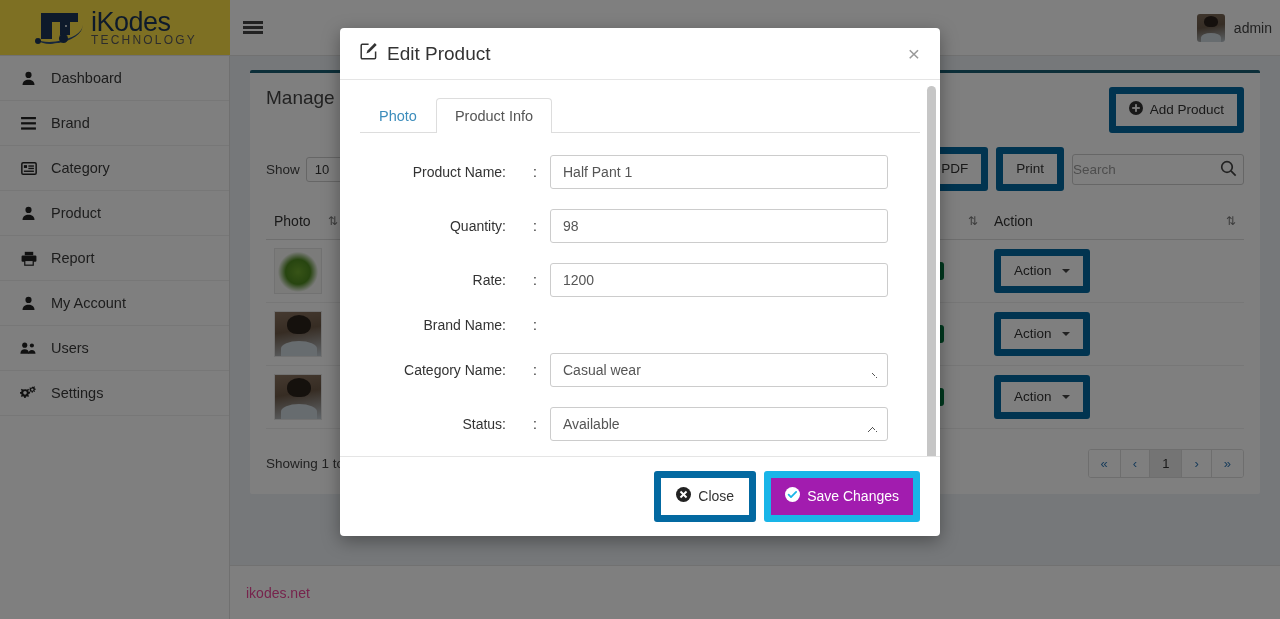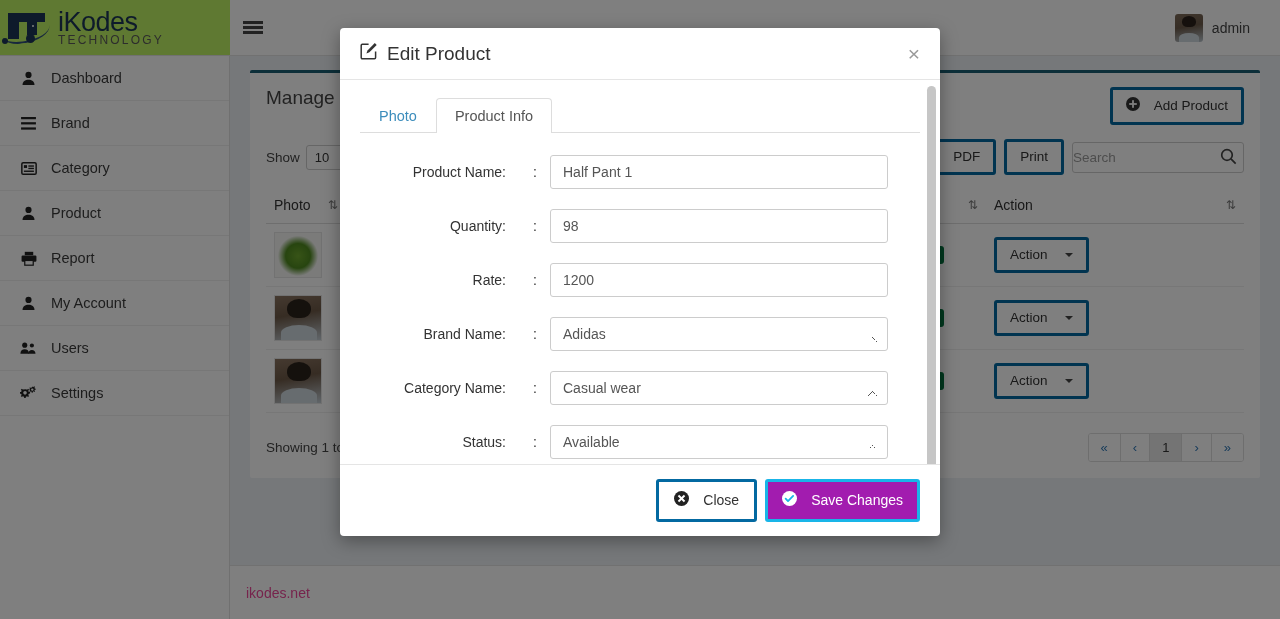--- a/index.html
+++ b/index.html
@@ -13,21 +13,21 @@
     font-size:14px;
     color:#333;
   }
 
   
   #app { position:absolute; inset:0; }
 
   
   .logo-box {
     position:absolute; left:0; top:0; width:230px; height:56px;
-    background:#bef264; display:flex; align-items:center; justify-content:flex-start;
+    background:#fde047; display:flex; align-items:center; justify-content:center;
     border-bottom:1px solid #e3e3e3;
   }
   .logo-wrap { display:flex; align-items:center; gap:4px; }
   .logo-mark { position:relative; width:54px; height:34px; }
   .logo-mark .bar-i {
     position:absolute; left:8px; top:2px; width:11px; height:26px;
     background:#1c3557;
   }
   .logo-mark .bar-t-top {
     position:absolute; left:19px; top:2px; width:26px; height:9px; background:#1c3557;
@@ -47,21 +47,21 @@
   .logo-text .l1 { font-size:27px; color:#1c3557; font-weight:400; letter-spacing:-0.5px; }
   .logo-text .l2 { font-size:12px; color:#5a5a5a; letter-spacing:2.2px; margin-top:-2px; }
 
   .topbar {
     position:absolute; left:230px; top:0; right:0; height:56px;
     background:#ffffff; border-bottom:1px solid #e3e3e3;
     display:flex; align-items:center; justify-content:space-between;
   }
   .hamburger { width:46px; height:56px; display:flex; align-items:center; justify-content:center; cursor:pointer; }
   .hamburger span { display:block; width:20px; height:2.6px; background:#444; margin:2.3px 0; }
-  .user-area { display:flex; align-items:center; gap:9px; padding-right:30px; cursor:pointer; }
+  .user-area { display:flex; align-items:center; gap:9px; padding-right:8px; cursor:pointer; }
   .avatar-sm {
     width:28px; height:28px; border-radius:3px; overflow:hidden;
     background:linear-gradient(170deg,#7d6a58 0%,#6b5a4a 45%,#b9c4cc 100%);
     position:relative;
   }
   .avatar-sm::before {
     content:""; position:absolute; left:7px; top:2px; width:14px; height:11px;
     border-radius:50% 50% 40% 40%; background:#2a211b;
   }
   .avatar-sm::after {
@@ -84,23 +84,23 @@
   .nav-item .ic { width:17px; display:flex; align-items:center; justify-content:center; color:#222; }
   .nav-item .ic svg { display:block; }
 
   
   .content { position:absolute; left:230px; top:56px; right:0; bottom:54px; background:#ecf0f5; padding:14px 20px; }
   .panel { background:#fff; border-top:3px solid #1b5f73; border-radius:2px; position:relative; }
   .panel-head { display:flex; align-items:flex-start; justify-content:space-between; padding:14px 16px 6px 16px; }
   .panel-title { font-size:19px; color:#444; font-weight:400; }
   .btn {
     font-family:"Liberation Sans", sans-serif;
-    font-size:13.5px; padding:7px 13px; border:3px solid #0369a1; background:#fff;
+    font-size:13.5px; padding:7px 13px; border:7px solid #0369a1; background:#fff;
     border-radius:3px; color:#333; cursor:pointer; line-height:1.2;
-    display:inline-flex; align-items:center; gap:14px; white-space:nowrap;justify-content:space-between;
+    display:inline-flex; align-items:center; gap:7px; white-space:nowrap;justify-content:space-between;
   }
   .panel-body { padding:4px 16px 10px 16px; }
   .table-tools { display:flex; align-items:center; justify-content:space-between; padding:4px 0 12px 0; }
   .show-entries { font-size:13.5px; color:#444; display:flex; align-items:center; gap:6px; }
   .mini-select {
     appearance:none; -webkit-appearance:none;
     font-family:"Liberation Sans", sans-serif; font-size:13px;
     border:1px solid #ccc; border-radius:3px; background:#fff;
     padding:4px 20px 4px 8px; color:#333;
     background-image:
@@ -486,21 +486,20 @@
 
     <div class="form-row">
       <div class="form-label">Rate:</div>
       <div class="form-colon">:</div>
       <div class="form-field"><input class="inp" value="1200" style=""></div>
     </div>
 
     <div class="form-row">
       <div class="form-label">Brand Name:</div>
       <div class="form-colon">:</div>
-      <div class="form-field"><select class="sel"><option>Adidas</option></select></div>
     </div>
 
     <div class="form-row">
       <div class="form-label">Category Name:</div>
       <div class="form-colon">:</div>
       <div class="form-field"><select class="sel"><option>Casual wear</option></select></div>
     </div>
 
     <div class="form-row">
       <div class="form-label">Status:</div>

